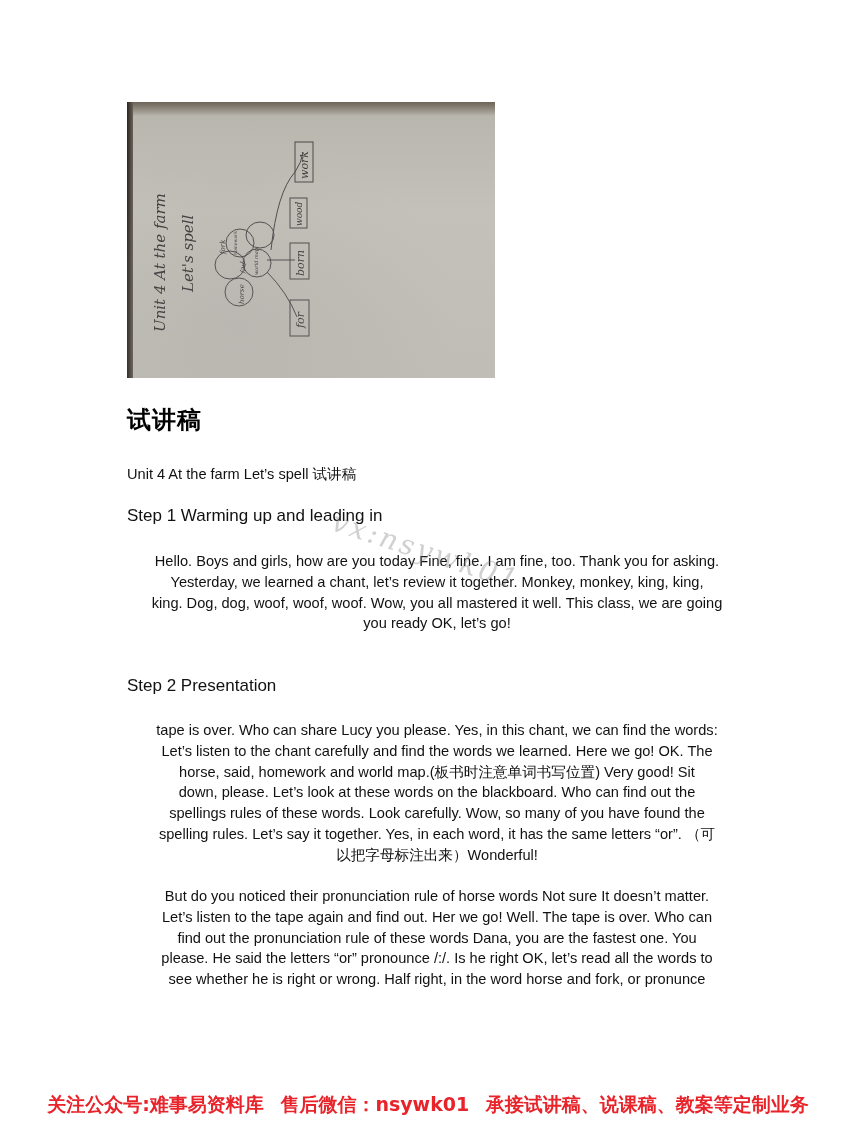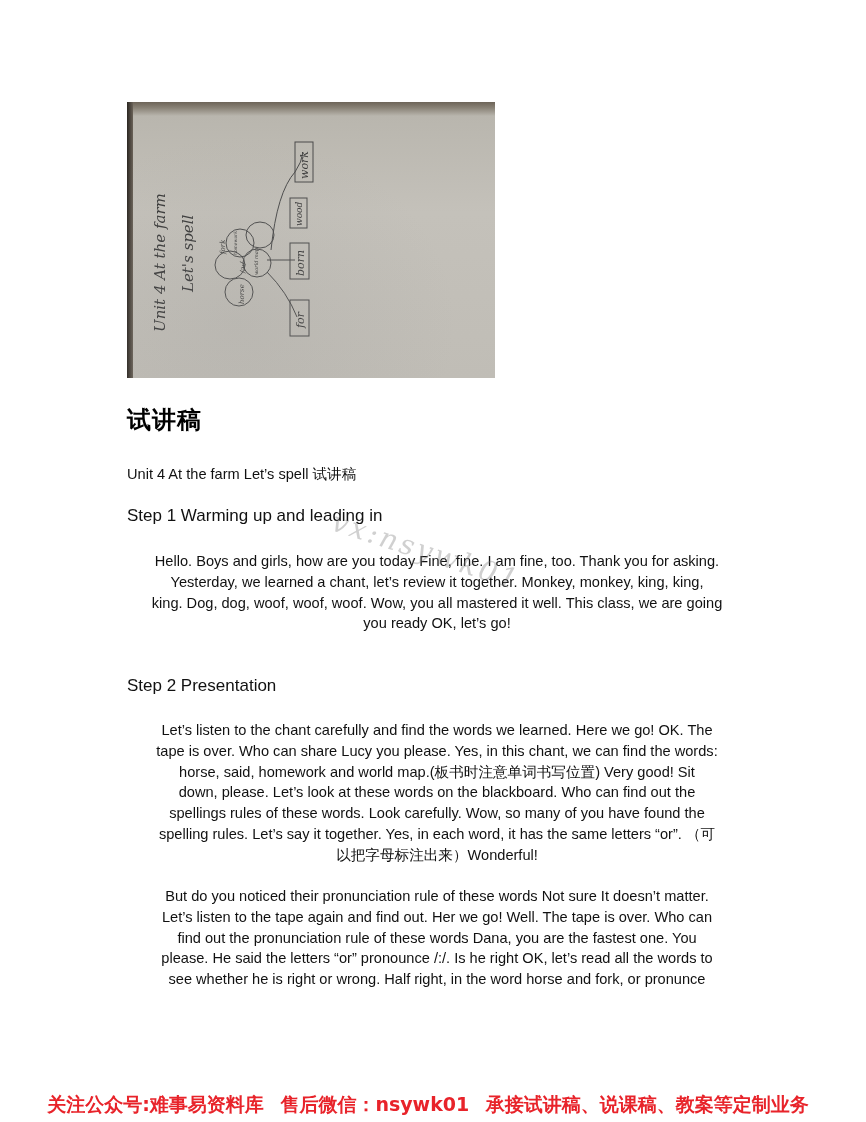--- a/index.html
+++ b/index.html
@@ -125,30 +125,30 @@
   <div class="h2" style="top:506px;">Step 1 Warming up and leading in</div>
   <div class="para" style="top:551px;">
     <span class="line">Hello. Boys and girls, how are you today Fine, fine. I am fine, too. Thank you for asking.</span>
     <span class="line">Yesterday, we learned a chant, let’s review it together. Monkey, monkey, king, king,</span>
     <span class="line">king. Dog, dog, woof, woof, woof. Wow, you all mastered it well. This class, we are going</span>
     <span class="line">you ready OK, let’s go!</span>
   </div>
 
   <div class="h2" style="top:676px;">Step 2 Presentation</div>
   <div class="para" style="top:720px;">
+    <span class="line">tape is over. Who can share Lucy you please. Yes, in this chant, we can find the words:</span>
     <span class="line">Let’s listen to the chant carefully and find the words we learned. Here we go! OK. The</span>
-    <span class="line">tape is over. Who can share Lucy you please. Yes, in this chant, we can find the words:</span>
     <span class="line">horse, said, homework and world map.(板书时注意单词书写位置) Very good! Sit</span>
     <span class="line">down, please. Let’s look at these words on the blackboard. Who can find out the</span>
     <span class="line">spellings rules of these words. Look carefully. Wow, so many of you have found the</span>
     <span class="line">spelling rules. Let’s say it together. Yes, in each word, it has the same letters “or”. （可</span>
     <span class="line">以把字母标注出来）Wonderful!</span>
   </div>
   <div class="para" style="top:886px;">
-    <span class="line">But do you noticed their pronunciation rule of these words Not sure It doesn’t matter.</span>
+    <span class="line">But do you noticed their pronunciation rule of horse words Not sure It doesn’t matter.</span>
     <span class="line">Let’s listen to the tape again and find out. Her we go! Well. The tape is over. Who can</span>
     <span class="line">find out the pronunciation rule of these words Dana, you are the fastest one. You</span>
     <span class="line">please. He said the letters “or” pronounce /:/. Is he right OK, let’s read all the words to</span>
     <span class="line">see whether he is right or wrong. Half right, in the word horse and fork, or pronunce</span>
   </div>
 
   <div class="watermark">vx:nsywk01</div>
 
   <div class="footer">
     <span>关注公众号:难事易资料库</span>

